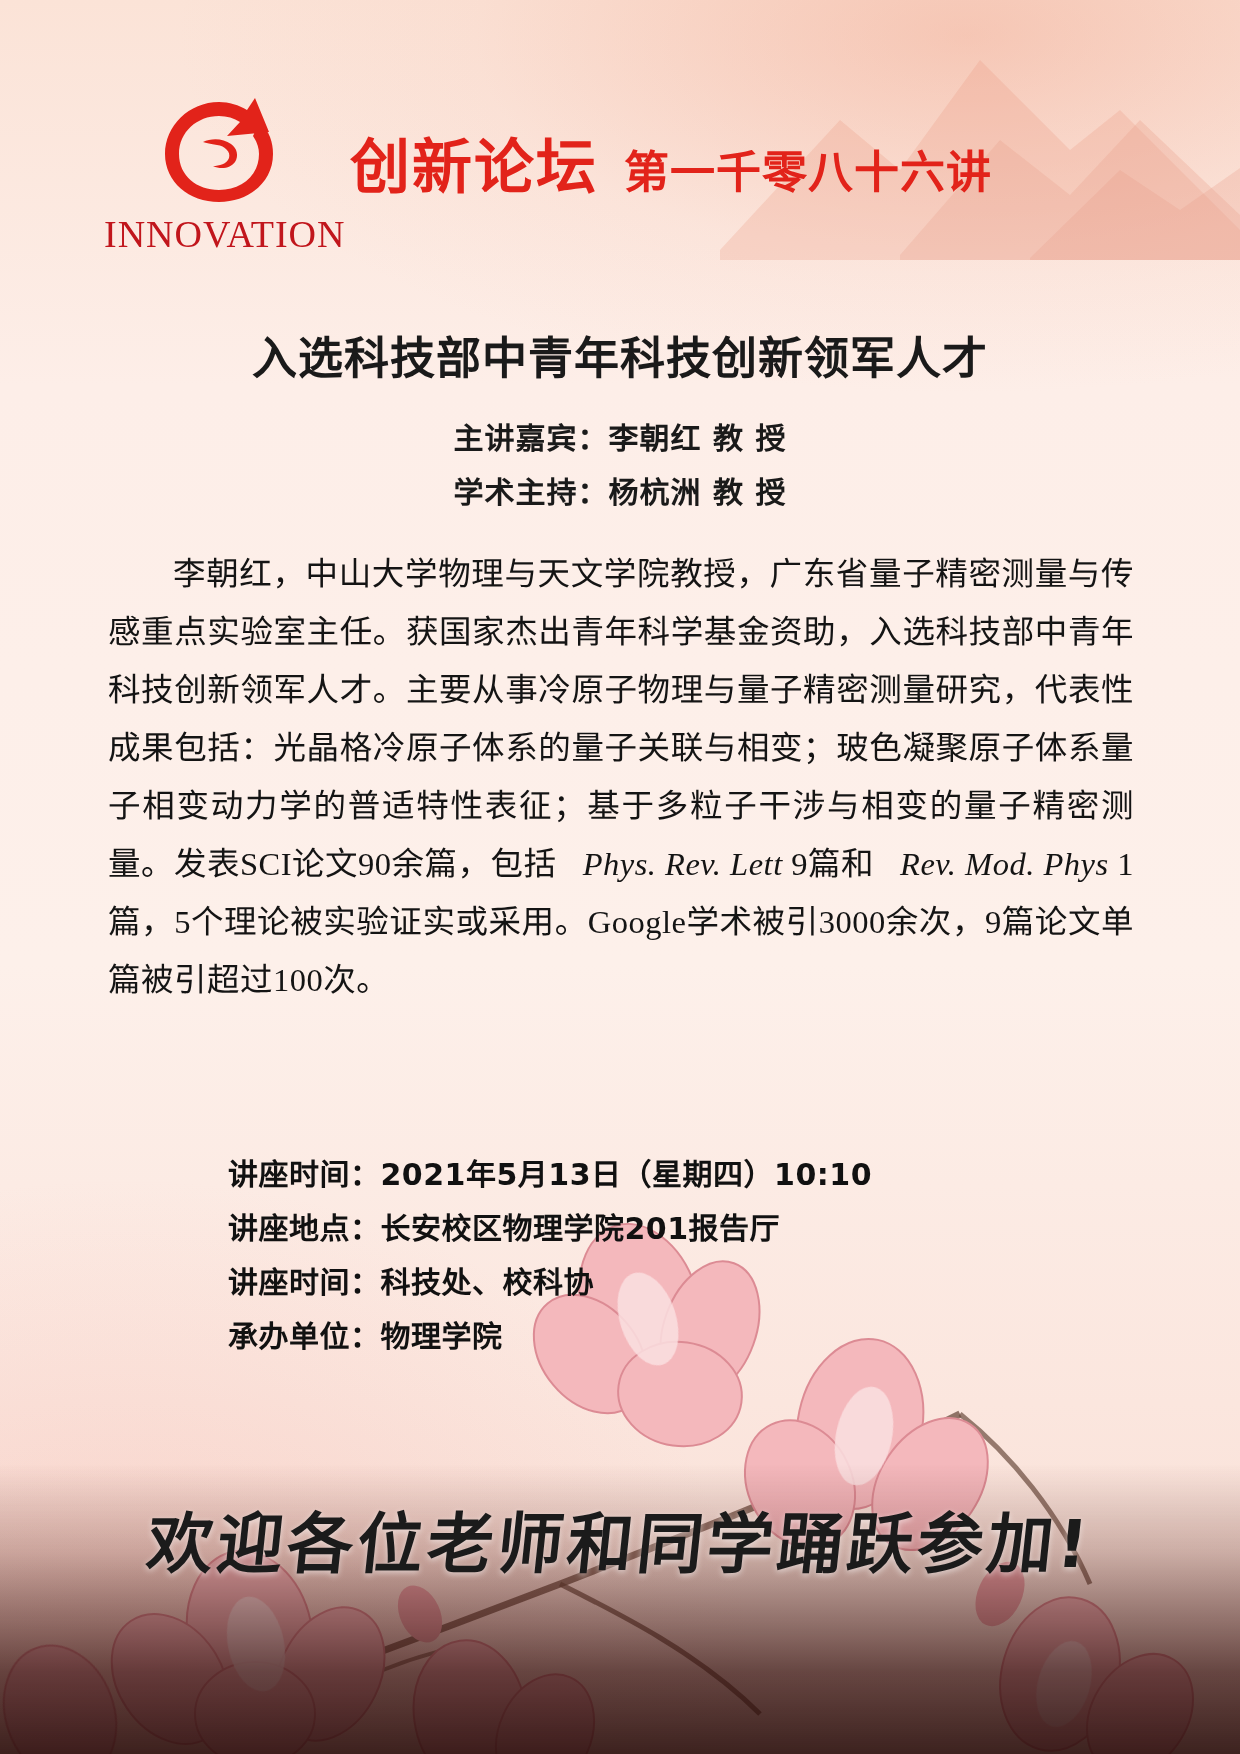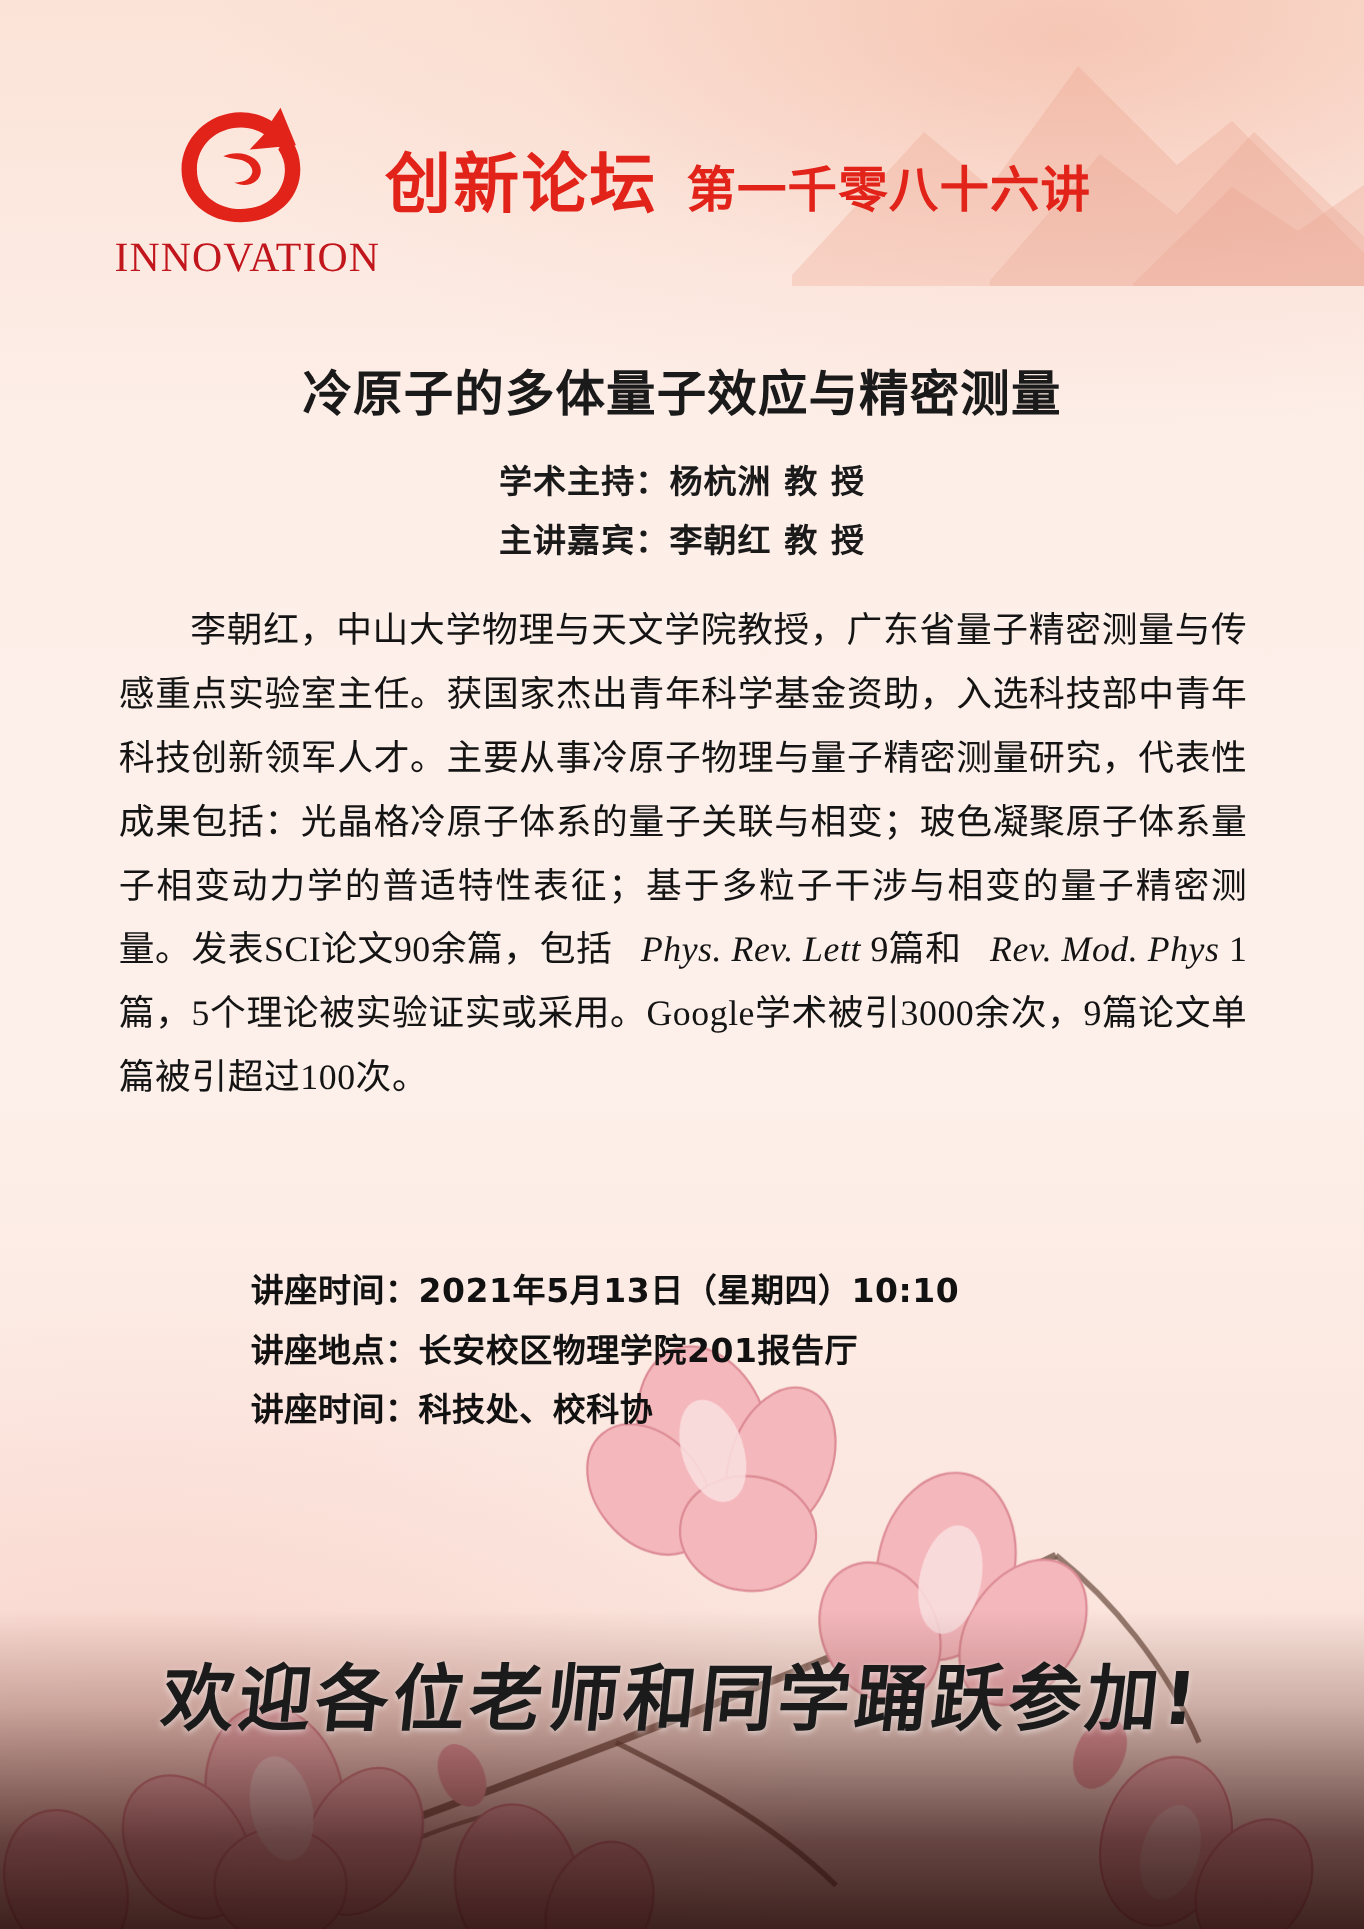--- a/index.html
+++ b/index.html
@@ -234,30 +234,31 @@
         <path d="M46,46 C54,42 66,42 74,48 C80,52 82,60 78,66 C74,72 64,74 56,70 C62,70 70,68 72,62 C74,56 68,50 60,49 C54,48 49,47 46,46 Z" fill="#e2231a"></path>
       </svg>
       <div class="logo-text">INNOVATION</div>
     </div>
     <div class="title-line">
       <span class="forum-title">创新论坛</span>
       <span class="forum-issue">第一千零八十六讲</span>
     </div>
   </div>
 
-  <div class="lecture-title">冷原子的多体量子效应与精密测量</div>
+  <div class="lecture-title">入选科技部中青年科技创新领军人才</div>
 
   <div class="speakers">
+    <div class="speaker-row">主讲嘉宾：李朝红   教 授</div>
     <div class="speaker-row">学术主持：杨杭洲   教 授</div>
-    <div class="speaker-row">主讲嘉宾：李朝红   教 授</div>
   </div>
 
   <div class="bio"><span>李朝红，中山大学物理与天文学院教授，广东省量子精密测量与传感重点实验室主任。获国家杰出青年科学基金资助，入选科技部中青年科技创新领军人才。主要从事冷原子物理与量子精密测量研究，代表性成果包括：光晶格冷原子体系的量子关联与相变；玻色凝聚原子体系量子相变动力学的普适特性表征；基于多粒子干涉与相变的量子精密测量。发表SCI论文90余篇，包括</span><i>Phys. Rev. Lett</i><span> 9篇和</span><i>Rev. Mod. Phys</i><span> 1篇，5个理论被实验证实或采用。Google学术被引3000余次，9篇论文单篇被引超过100次。</span></div>
 
   <div class="details">
     <div class="detail-row">讲座时间：2021年5月13日（星期四）10:10</div>
     <div class="detail-row">讲座地点：长安校区物理学院201报告厅</div>
     <div class="detail-row">讲座时间：科技处、校科协</div>
+    <div class="detail-row">承办单位：物理学院</div>
   </div>
 
   <div class="welcome">欢迎各位老师和同学踊跃参加!</div>
 
 </div>
 
 </body></html>

